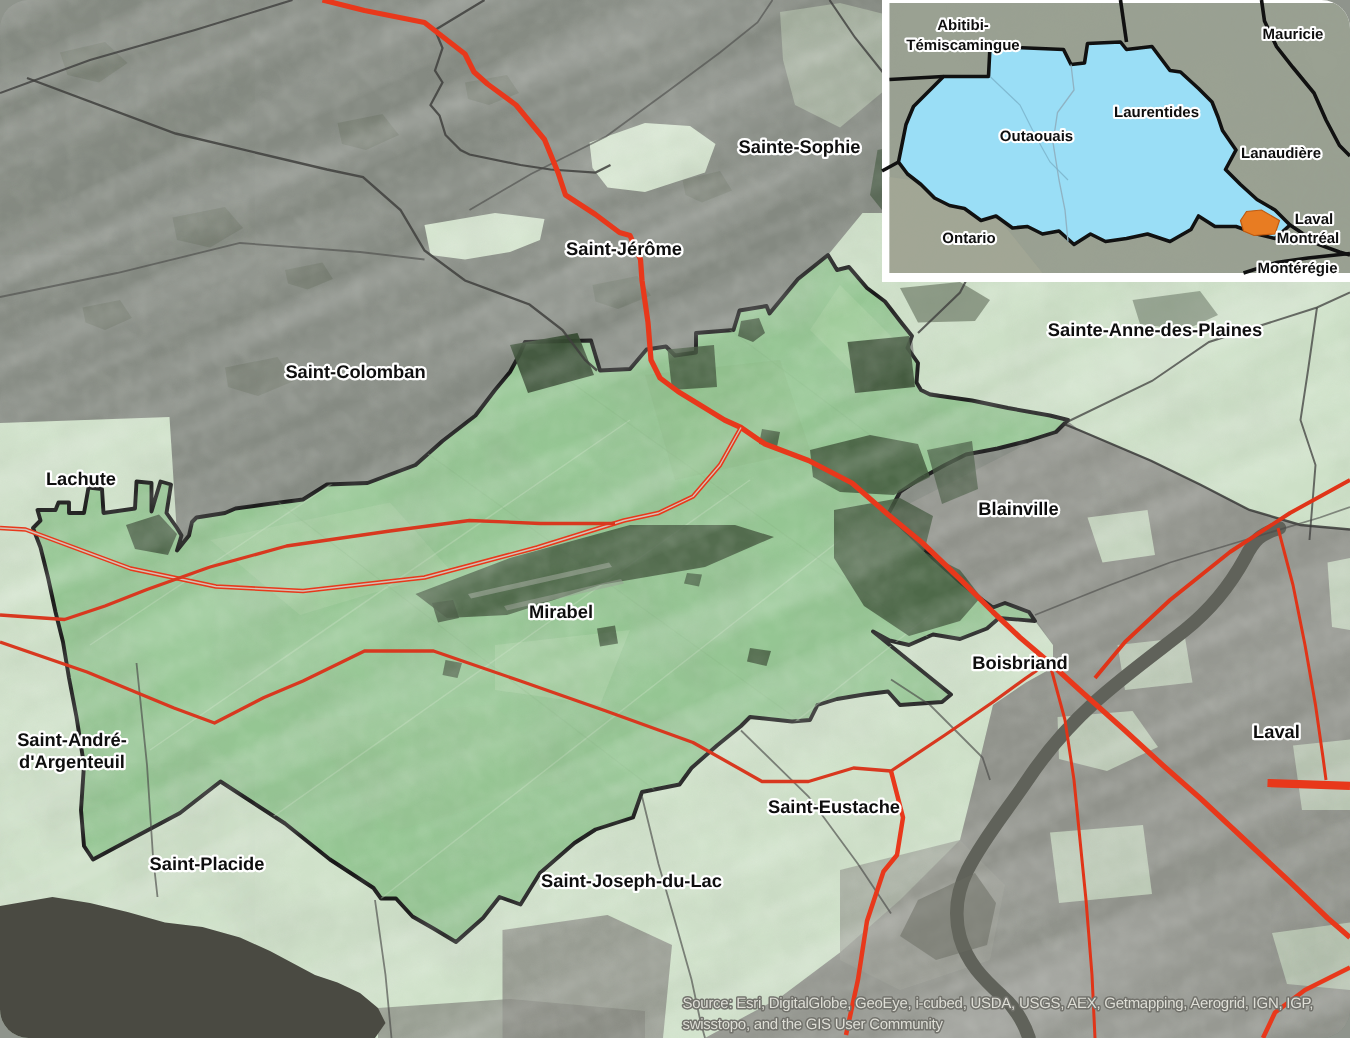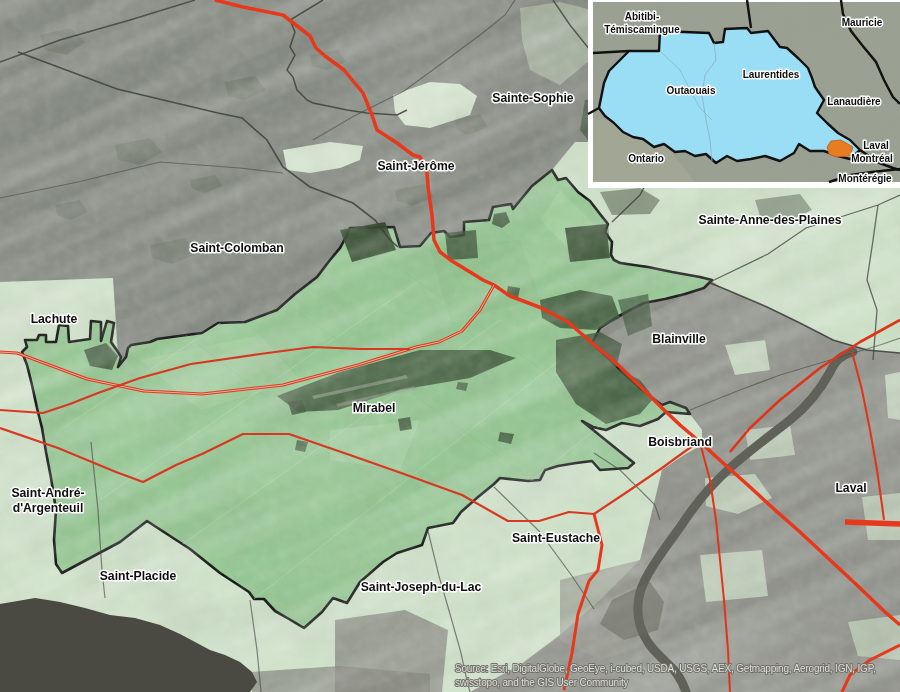--- a/index.html
+++ b/index.html
@@ -1,16 +1,16 @@
 <!DOCTYPE html>
 <html><head>
 <meta charset="utf-8">
 <style>
   html,body{margin:0;padding:0;background:#8f948c;}
-  #map{position:relative;width:900px;height:692px;overflow:hidden;font-family:"Liberation Sans",sans-serif;}
+  #map{position:relative;width:900px;height:692px;overflow:hidden;font-family:"Liberation Sans",sans-serif;border-radius:19px;}
   svg{display:block;}
   text{font-family:"Liberation Sans",sans-serif;}
   .lbl{font-weight:bold;font-size:12.2px;fill:#0e0e0e;stroke:#ffffff;stroke-width:3px;paint-order:stroke;stroke-linejoin:round;}
   .ilbl{font-weight:bold;font-size:10px;fill:#0e0e0e;stroke:#ffffff;stroke-width:2.8px;paint-order:stroke;stroke-linejoin:round;}
   .attr{font-size:10px;letter-spacing:-0.18px;fill:#deded6;stroke:#72726c;stroke-width:2px;paint-order:stroke;stroke-linejoin:round;}
 </style>
 </head>
 <body>
 <div id="map">
 <svg width="900" height="692" viewBox="0 0 900 692">

